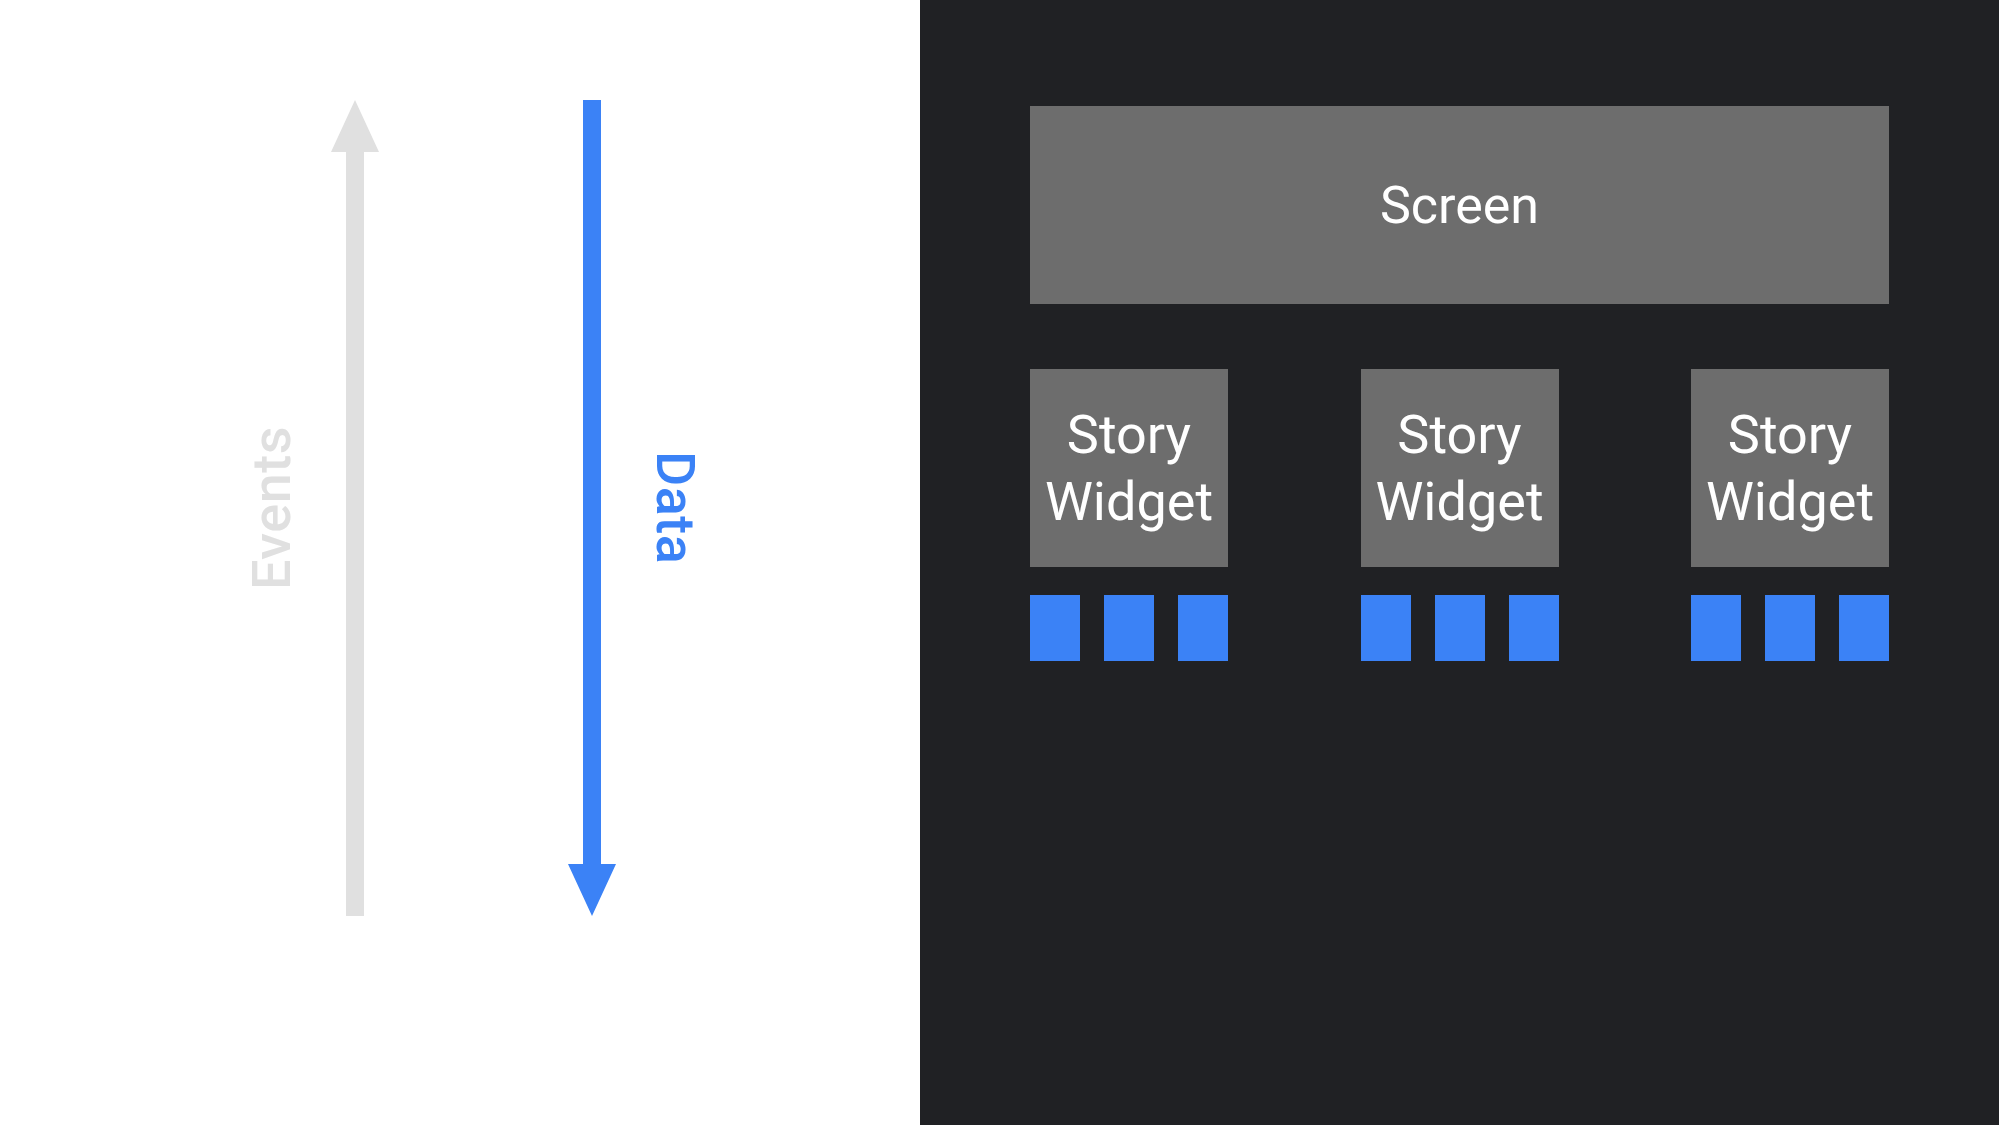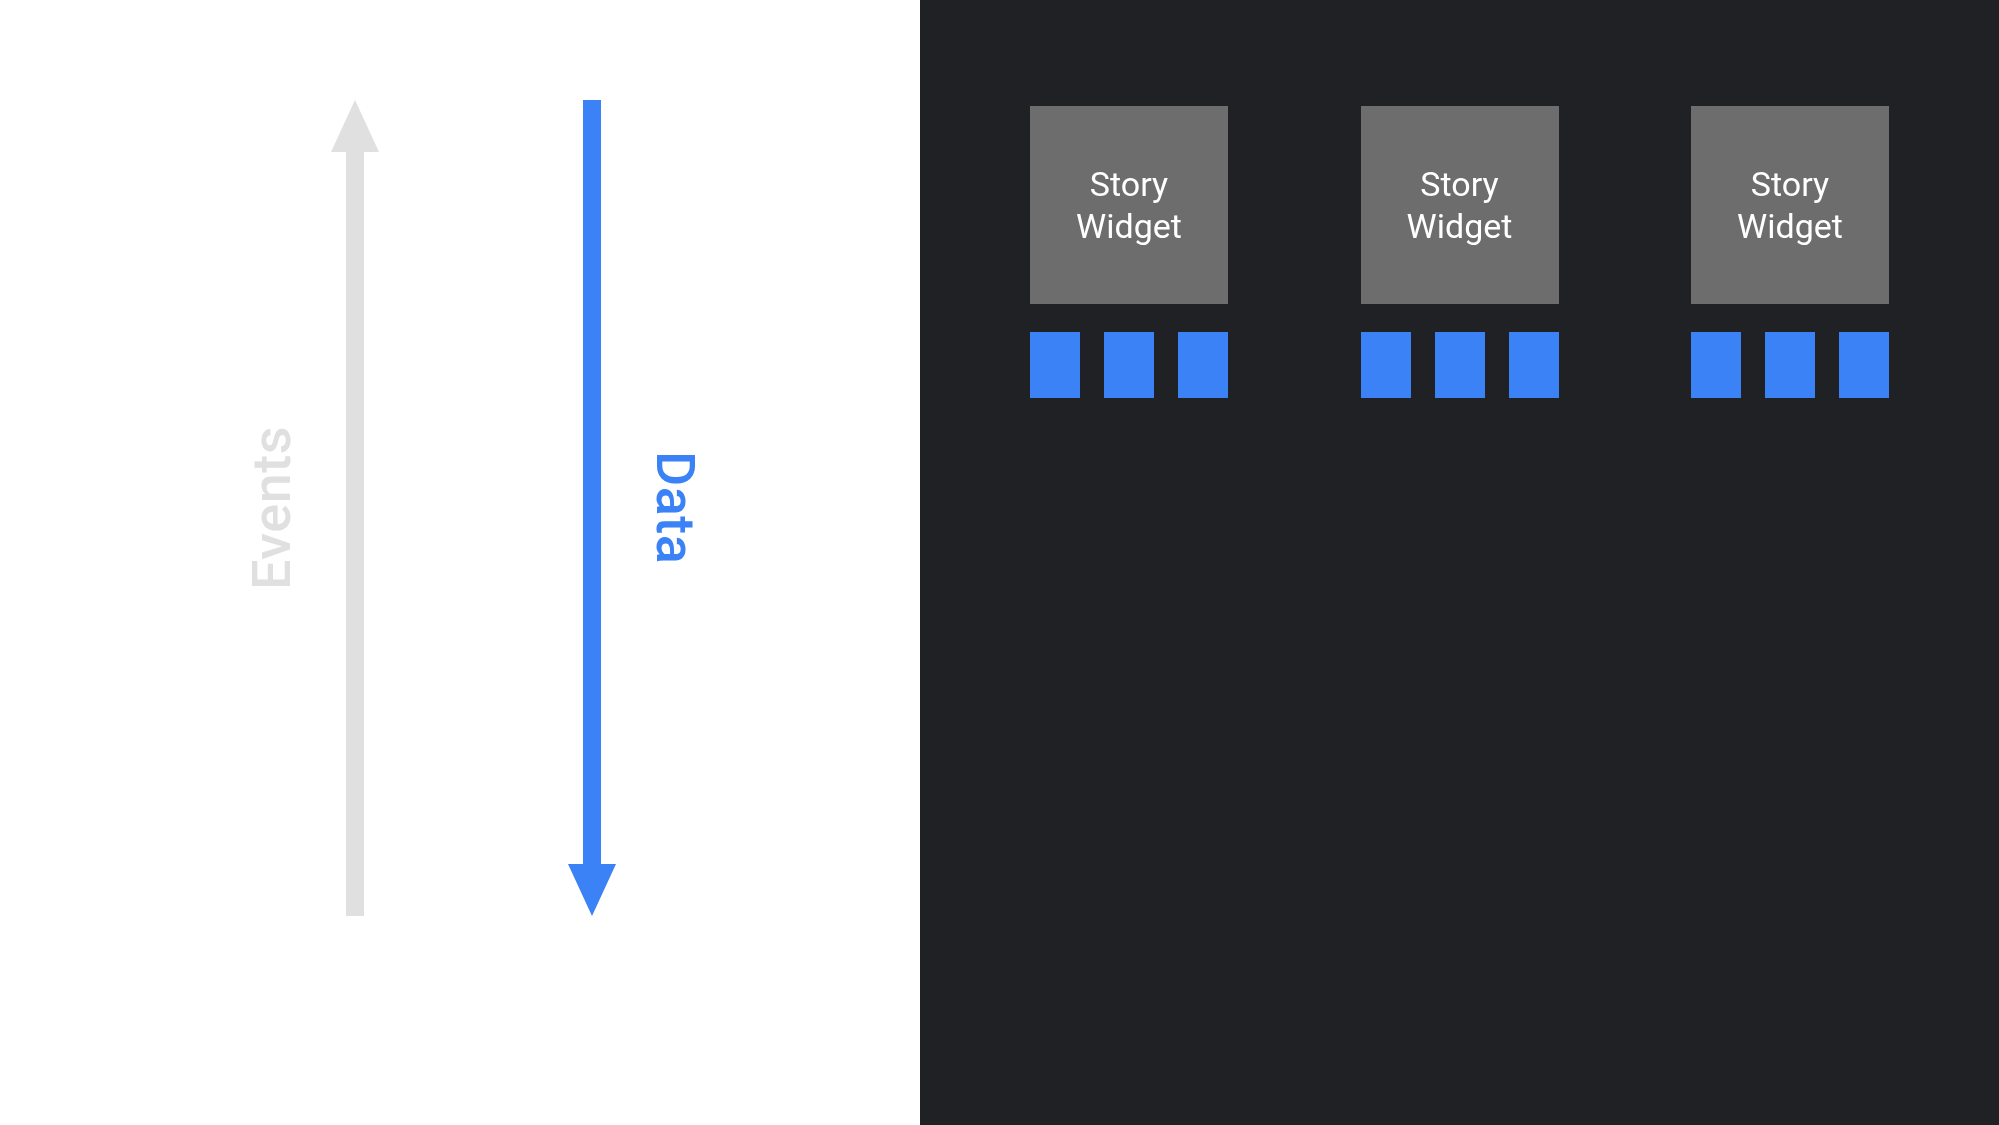--- a/index.html
+++ b/index.html
@@ -71,21 +71,21 @@
     display: flex;
     width: 100%;
     justify-content: space-between;
     margin-top: 0;
   }
   .widget-box {
     width: 198px;
     height: 198px;
     background: #6d6d6d;
     color: #ffffff;
-    font-size: 34px;
+    font-size: 54px;
     line-height: 1.25;
     font-weight: 400;
     display: flex;
     align-items: center;
     justify-content: center;
     text-align: center;
   }
   .chips-row {
     display: flex;
     width: 100%;
@@ -121,20 +121,23 @@
       <svg width="48" height="816" viewBox="0 0 48 816">
         <polygon points="15,0 33,0 33,764 48,764 24,816 0,764 15,764" fill="#3b82f6"></polygon>
       </svg>
       <span class="vlabel data">Data</span>
     </div>
 
   </div>
 
   <div class="right-panel">
 
+    <div class="wide-box">
+      <span>Screen</span>
+    </div>
 
 
     <div class="widget-row">
       <div class="widget-box">
         <span>Story<br>Widget</span>
       </div>
       <div class="widget-box">
         <span>Story<br>Widget</span>
       </div>
       <div class="widget-box">

